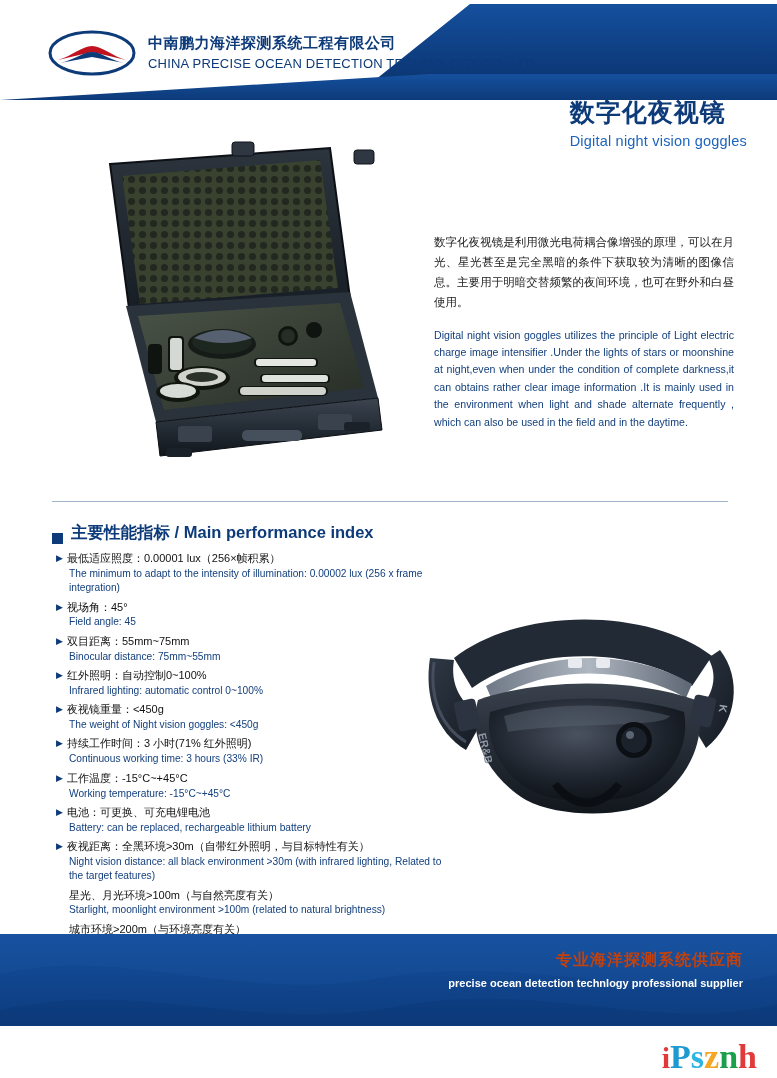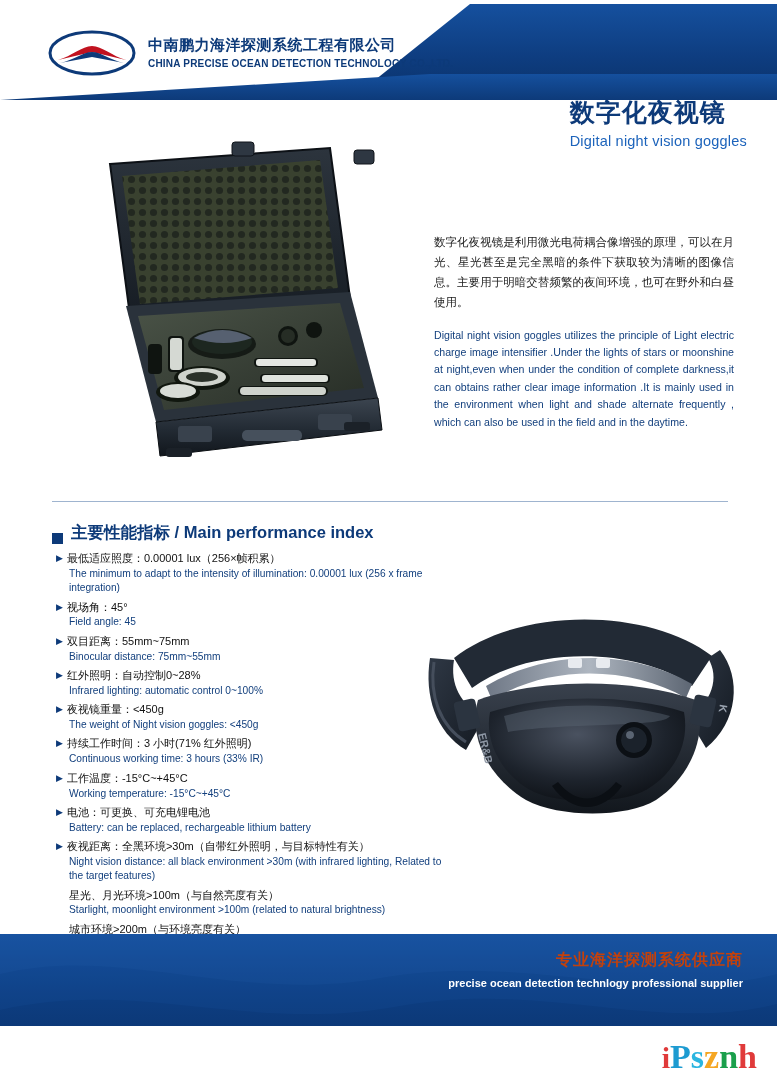--- a/index.html
+++ b/index.html
@@ -58,21 +58,21 @@
   }
   .logo-mark {
     width: 88px; height: 46px;
     position: relative;
   }
   .company-cn {
     font-size: 15px; font-weight: bold; color: #0d3a79;
     letter-spacing: 0.5px; line-height: 1.1;
   }
   .company-en {
-    font-size: 10px; color: #0d3a79; font-weight: bold;
+    font-size: 13px; color: #0d3a79; font-weight: normal;
     letter-spacing: 0.2px; margin-top: 4px;
   }
 
   
   .title-block {
     position: absolute; right: 30px; top: 92px;
     text-align: left;
   }
   .title-cn {
     font-size: 25px; font-weight: bold; color: #0d3a79;
@@ -290,21 +290,21 @@
     <span class="section-title">主要性能指标 / Main performance index</span>
   </div>
 
   <div class="specs">
 
     <div class="spec">
       <div class="spec-cn">
           <span class="bullet">▶</span>
           <span>最低适应照度：0.00001 lux（256×帧积累）</span>
         </div>
-      <div class="spec-en">The minimum to adapt to the intensity of illumination: 0.00001 lux (256 x frame integration)</div>
+      <div class="spec-en">The minimum to adapt to the intensity of illumination: 0.00002 lux (256 x frame integration)</div>
     </div>
 
     <div class="spec">
       <div class="spec-cn">
           <span class="bullet">▶</span>
           <span>视场角：45°</span>
         </div>
       <div class="spec-en">Field angle: 45</div>
     </div>
 
@@ -312,21 +312,21 @@
       <div class="spec-cn">
           <span class="bullet">▶</span>
           <span>双目距离：55mm~75mm</span>
         </div>
       <div class="spec-en">Binocular distance: 75mm~55mm</div>
     </div>
 
     <div class="spec">
       <div class="spec-cn">
           <span class="bullet">▶</span>
-          <span>红外照明：自动控制0~28%</span>
+          <span>红外照明：自动控制0~100%</span>
         </div>
       <div class="spec-en">Infrared lighting: automatic control 0~100%</div>
     </div>
 
     <div class="spec">
       <div class="spec-cn">
           <span class="bullet">▶</span>
           <span>夜视镜重量：&lt;450g</span>
         </div>
       <div class="spec-en">The weight of Night vision goggles: &lt;450g</div>

